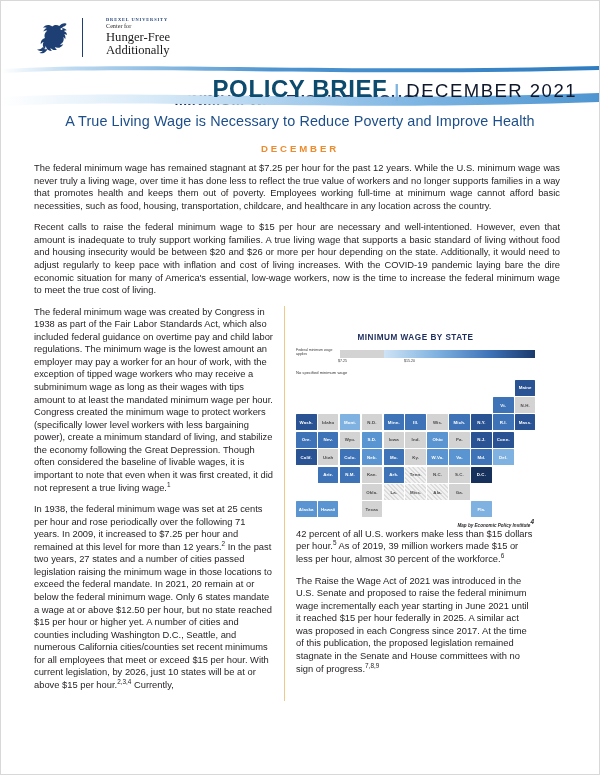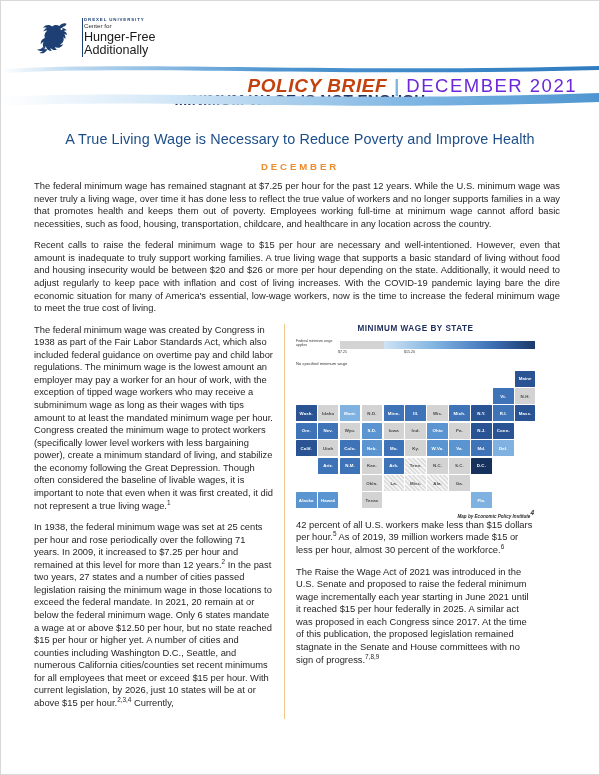--- a/index.html
+++ b/index.html
@@ -22,22 +22,22 @@
   .header{
     position:relative;height:76px;
   }
   .logo-wrap{
     position:absolute;left:32px;top:16px;
     display:flex;align-items:flex-start;gap:5px;
   }
   .dragon{width:44px;height:44px;flex:0 0 44px;}
   .logo-txt{
     border-left:1.1px solid #1d3f73;
-    padding-left:1px;margin-top:1px;
-    font-family:Liberation Sans, sans-serif;
+    padding-left:23px;margin-top:1px;
+    font-family:Liberation Serif, serif;
     line-height:1;
   }
   .logo-univ{
     font-size:4.4px;letter-spacing:.9px;color:#1d3f73;
     font-weight:bold;display:block;margin-bottom:1px;
   }
   .logo-center{
     font-size:6.2px;color:#2b2b2b;display:block;margin-bottom:1px;
   }
   .logo-main{
@@ -47,36 +47,36 @@
   
   .wave{
     position:absolute;left:0;top:62px;width:600px;height:46px;
   }
   .brief-line{
     position:absolute;right:22px;top:74px;
     display:flex;align-items:baseline;gap:7px;
     z-index:4;
   }
   .brief-pb{
-    font-size:19px;font-weight:bold;font-style:italic;
-    color:#c2410c;letter-spacing:.6px;
+    font-size:24px;font-weight:bold;
+    color:#0c4a6e;letter-spacing:.6px;
   }
   .brief-sep{color:#7fb4de;font-size:18px;font-weight:bold;}
   .brief-date{
-    font-size:18.5px;color:#6d28d9;letter-spacing:1.5px;
+    font-size:18.5px;color:#0f172a;letter-spacing:1.5px;
   }
 
   
   .title-block{margin-top:14px;text-align:center;}
   .t-main{
     font-size:15.2px;font-weight:bold;color:#1d2d5c;
     letter-spacing:.25px;
   }
   .t-sub{
-    font-size:14.4px;color:#1d4e89;margin-top:23px;
+    font-size:14.4px;color:#1d4e89;margin-top:5px;
     letter-spacing:.1px;
   }
 
   .sec-head{
     text-align:center;color:#ee8b2d;font-weight:bold;
     font-size:9.6px;letter-spacing:2.9px;
     margin:14px 0 8px 0;
   }
   .sec-head.bg{margin:12px 0 9px 0;}
 
@@ -89,21 +89,21 @@
 
   
   .cols{
     display:flex;gap:0;padding:0 33px;align-items:flex-start;
   }
   .col-l{width:250px;flex:0 0 250px;padding-right:11px;box-sizing:border-box;}
   .col-divider{
     width:1px;background:#f0c98a;align-self:stretch;flex:0 0 1px;
     min-height:330px;
   }
-  .col-r{width:250px;flex:0 0 250px;padding-left:11px;box-sizing:border-box;}
+  .col-r{width:250px;flex:0 0 250px;padding-left:11px;box-sizing:border-box;margin-top:27px;}
   .col-txt{
     font-size:9.35px;line-height:1.345;text-align:left;
   }
   .col-txt p{margin:0 0 9px 0;}
   sup{font-size:6.4px;vertical-align:super;line-height:0;}
 
   
   .map-title{
     text-align:center;font-weight:bold;color:#1d2d5c;
     font-size:8.2px;letter-spacing:.5px;margin:0 0 6px 0;

